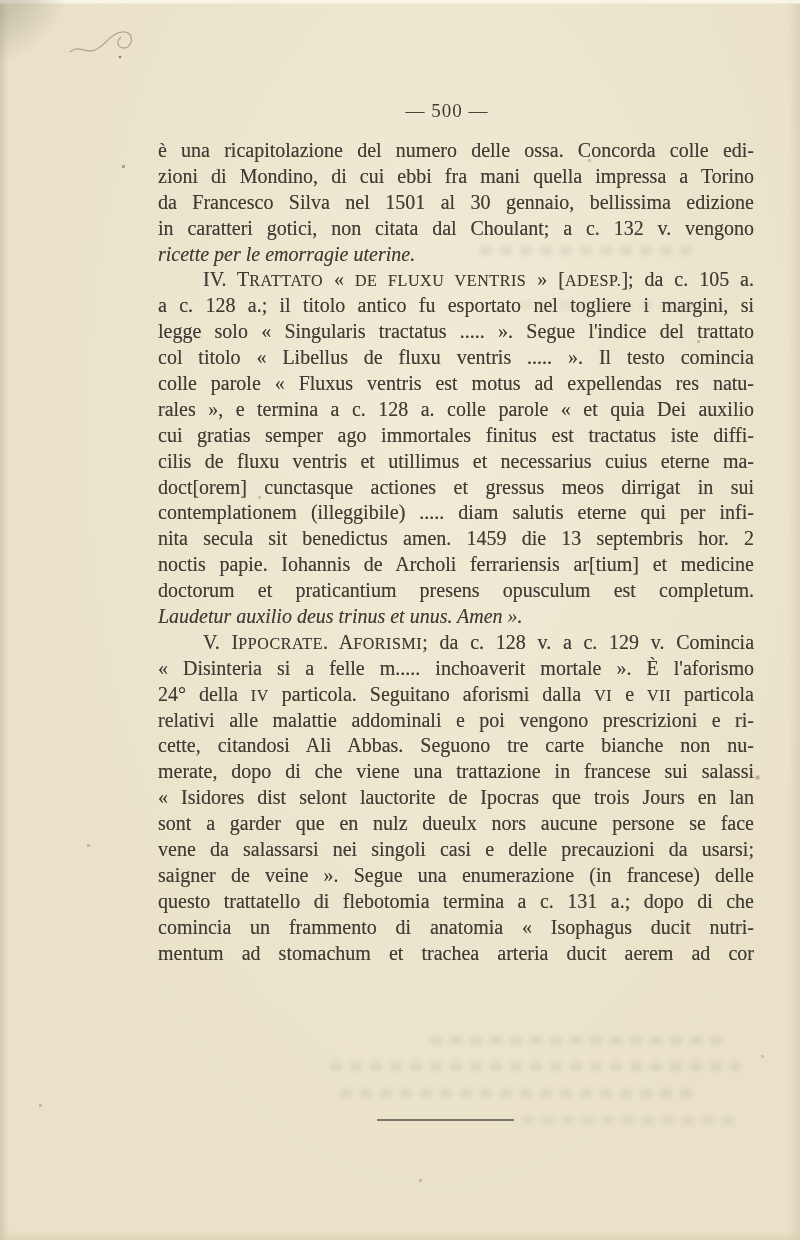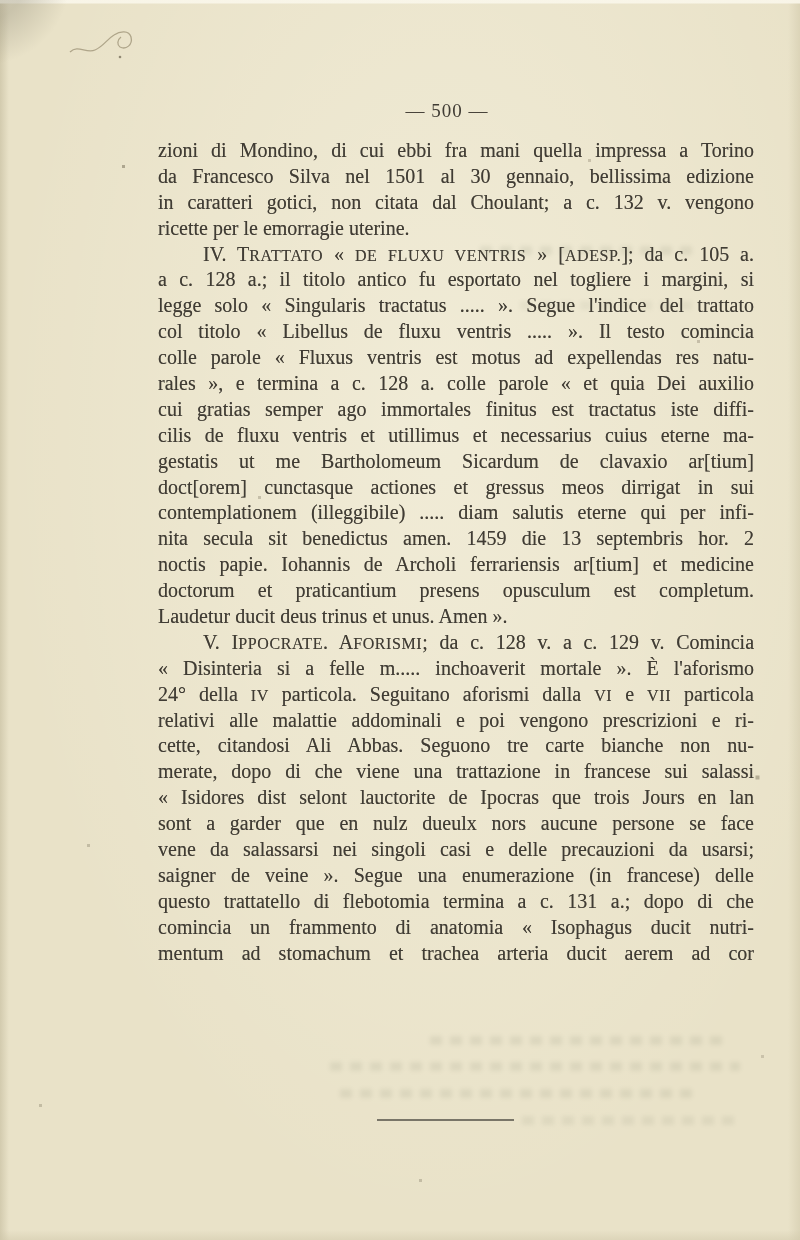--- a/index.html
+++ b/index.html
@@ -26,21 +26,21 @@
   }
   .text-column{
     position:absolute;top:138px;left:158px;width:596px;
     font-size:20px;color:var(--ink,#403c34);
     text-shadow:0 0 .4px rgba(64,60,52,.55);
   }
   .line{
     height:25.9px;line-height:25.9px;overflow:hidden;
     text-align:justify;text-align-last:justify;
   }
-  .line.para-end{text-align-last:start;}
+  .line.para-end{text-align-last:start;font-style:italic;}
   .line.indent{text-indent:45px;}
   .sc{text-transform:uppercase;font-size:0.8em;letter-spacing:.6px;}
   .end-rule{
     position:absolute;top:1119px;left:377px;width:137px;height:2px;
     background:var(--rule,#5c594f);opacity:.8;
   }
   .squiggle{position:absolute;left:60px;top:20px;}
   .ghost{
     position:absolute;height:9px;filter:blur(2px);opacity:.2;pointer-events:none;
     background:repeating-linear-gradient(90deg, rgba(105,112,88,.55) 0 12px, rgba(0,0,0,0) 12px 20px);
@@ -71,39 +71,39 @@
 <div class="corner-shade"></div>
 
 <svg class="squiggle" width="90" height="45" viewBox="0 0 90 45">
   <path d="M10,32 C18,24 26,34 35,30 C44,26 46,20 54,15 C60,11 69,10 71,17 C73,25 66,30 60,27 C57,25 57,20 61,17" fill="none" stroke="#a89f83" stroke-width="1.3" opacity="0.9"></path>
   <circle cx="60" cy="37" r="1.3" fill="#6b6350" opacity="0.7"></circle>
 </svg>
 
 <div class="page-number">— 500 —</div>
 
 <div class="text-column">
+    <div class="line"><span>è una ricapitolazione del numero delle ossa. Concorda colle edi-</span></div>
     <div class="line"><span>zioni di Mondino, di cui ebbi fra mani quella impressa a Torino</span></div>
     <div class="line"><span>da Francesco Silva nel 1501 al 30 gennaio, bellissima edizione</span></div>
     <div class="line"><span>in caratteri gotici, non citata dal Choulant; a c. 132 v. vengono</span></div>
     <div class="line para-end"><span>ricette per le emorragie uterine.</span></div>
     <div class="line indent"><span>IV. T</span><span class="sc">rattato</span><span> « </span><span class="sc">de fluxu ventris</span><span> » [</span><span class="sc">adesp.</span><span>]; da c. 105 a.</span></div>
     <div class="line"><span>a c. 128 a.; il titolo antico fu esportato nel togliere i margini, si</span></div>
     <div class="line"><span>legge solo « Singularis tractatus ..... ». Segue l'indice del trattato</span></div>
     <div class="line"><span>col titolo « Libellus de fluxu ventris ..... ». Il testo comincia</span></div>
     <div class="line"><span>colle parole « Fluxus ventris est motus ad expellendas res natu-</span></div>
     <div class="line"><span>rales », e termina a c. 128 a. colle parole « et quia Dei auxilio</span></div>
     <div class="line"><span>cui gratias semper ago immortales finitus est tractatus iste diffi-</span></div>
     <div class="line"><span>cilis de fluxu ventris et utillimus et necessarius cuius eterne ma-</span></div>
-    <div class="line"><span>gestatis ut me Bartholomeum Sicardum de clavaxio ar[tium]</span></div>
     <div class="line"><span>doct[orem] cunctasque actiones et gressus meos dirrigat in sui</span></div>
     <div class="line"><span>contemplationem (illeggibile) ..... diam salutis eterne qui per infi-</span></div>
     <div class="line"><span>nita secula sit benedictus amen. 1459 die 13 septembris hor. 2</span></div>
     <div class="line"><span>noctis papie. Iohannis de Archoli ferrariensis ar[tium] et medicine</span></div>
     <div class="line"><span>doctorum et praticantium presens opusculum est completum.</span></div>
-    <div class="line para-end"><span>Laudetur ducit deus trinus et unus. Amen ».</span></div>
+    <div class="line para-end"><span>Laudetur auxilio deus trinus et unus. Amen ».</span></div>
     <div class="line indent"><span>V. I</span><span class="sc">ppocrate</span><span>. A</span><span class="sc">forismi</span><span>; da c. 128 v. a c. 129 v. Comincia</span></div>
     <div class="line"><span>« Disinteria si a felle m..... inchoaverit mortale ». È l'aforismo</span></div>
     <div class="line"><span>24° della </span><span class="sc">iv</span><span> particola. Seguitano aforismi dalla </span><span class="sc">vi</span><span> e </span><span class="sc">vii</span><span> particola</span></div>
     <div class="line"><span>relativi alle malattie addominali e poi vengono prescrizioni e ri-</span></div>
     <div class="line"><span>cette, citandosi Ali Abbas. Seguono tre carte bianche non nu-</span></div>
     <div class="line"><span>merate, dopo di che viene una trattazione in francese sui salassi</span></div>
     <div class="line"><span>« Isidores dist selont lauctorite de Ipocras que trois Jours en lan</span></div>
     <div class="line"><span>sont a garder que en nulz dueulx nors aucune persone se face</span></div>
     <div class="line"><span>vene da salassarsi nei singoli casi e delle precauzioni da usarsi;</span></div>
     <div class="line"><span>saigner de veine ». Segue una enumerazione (in francese) delle</span></div>

